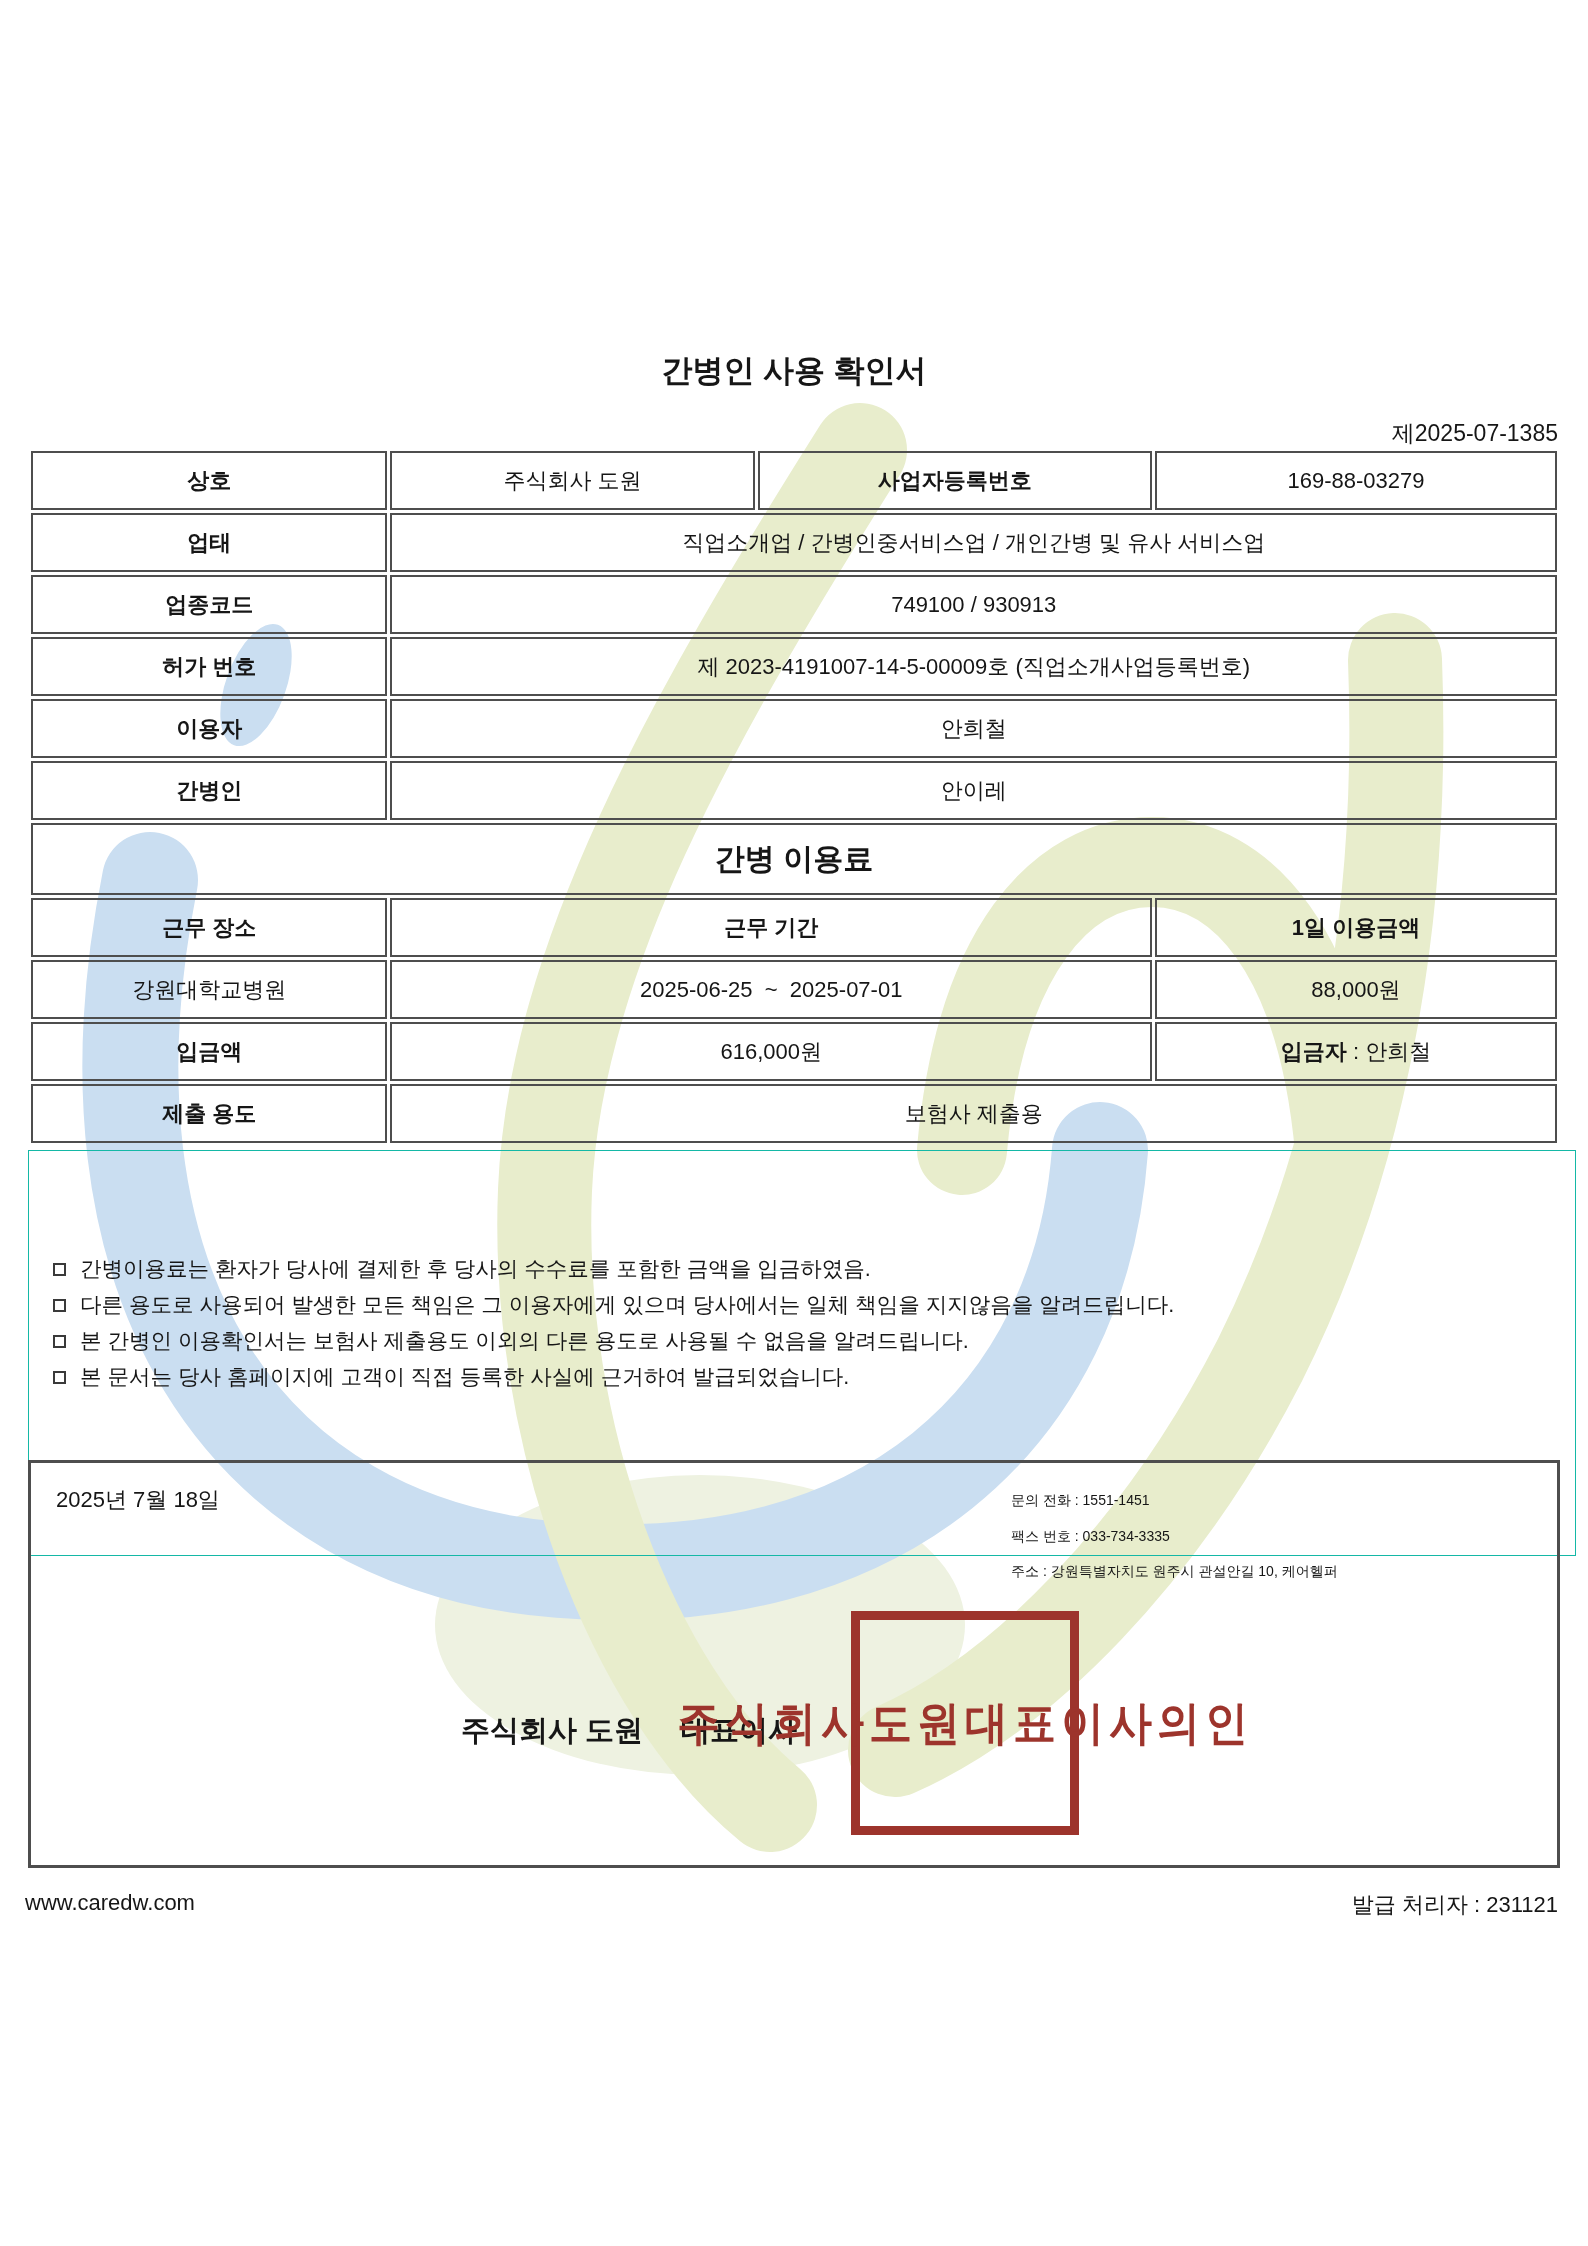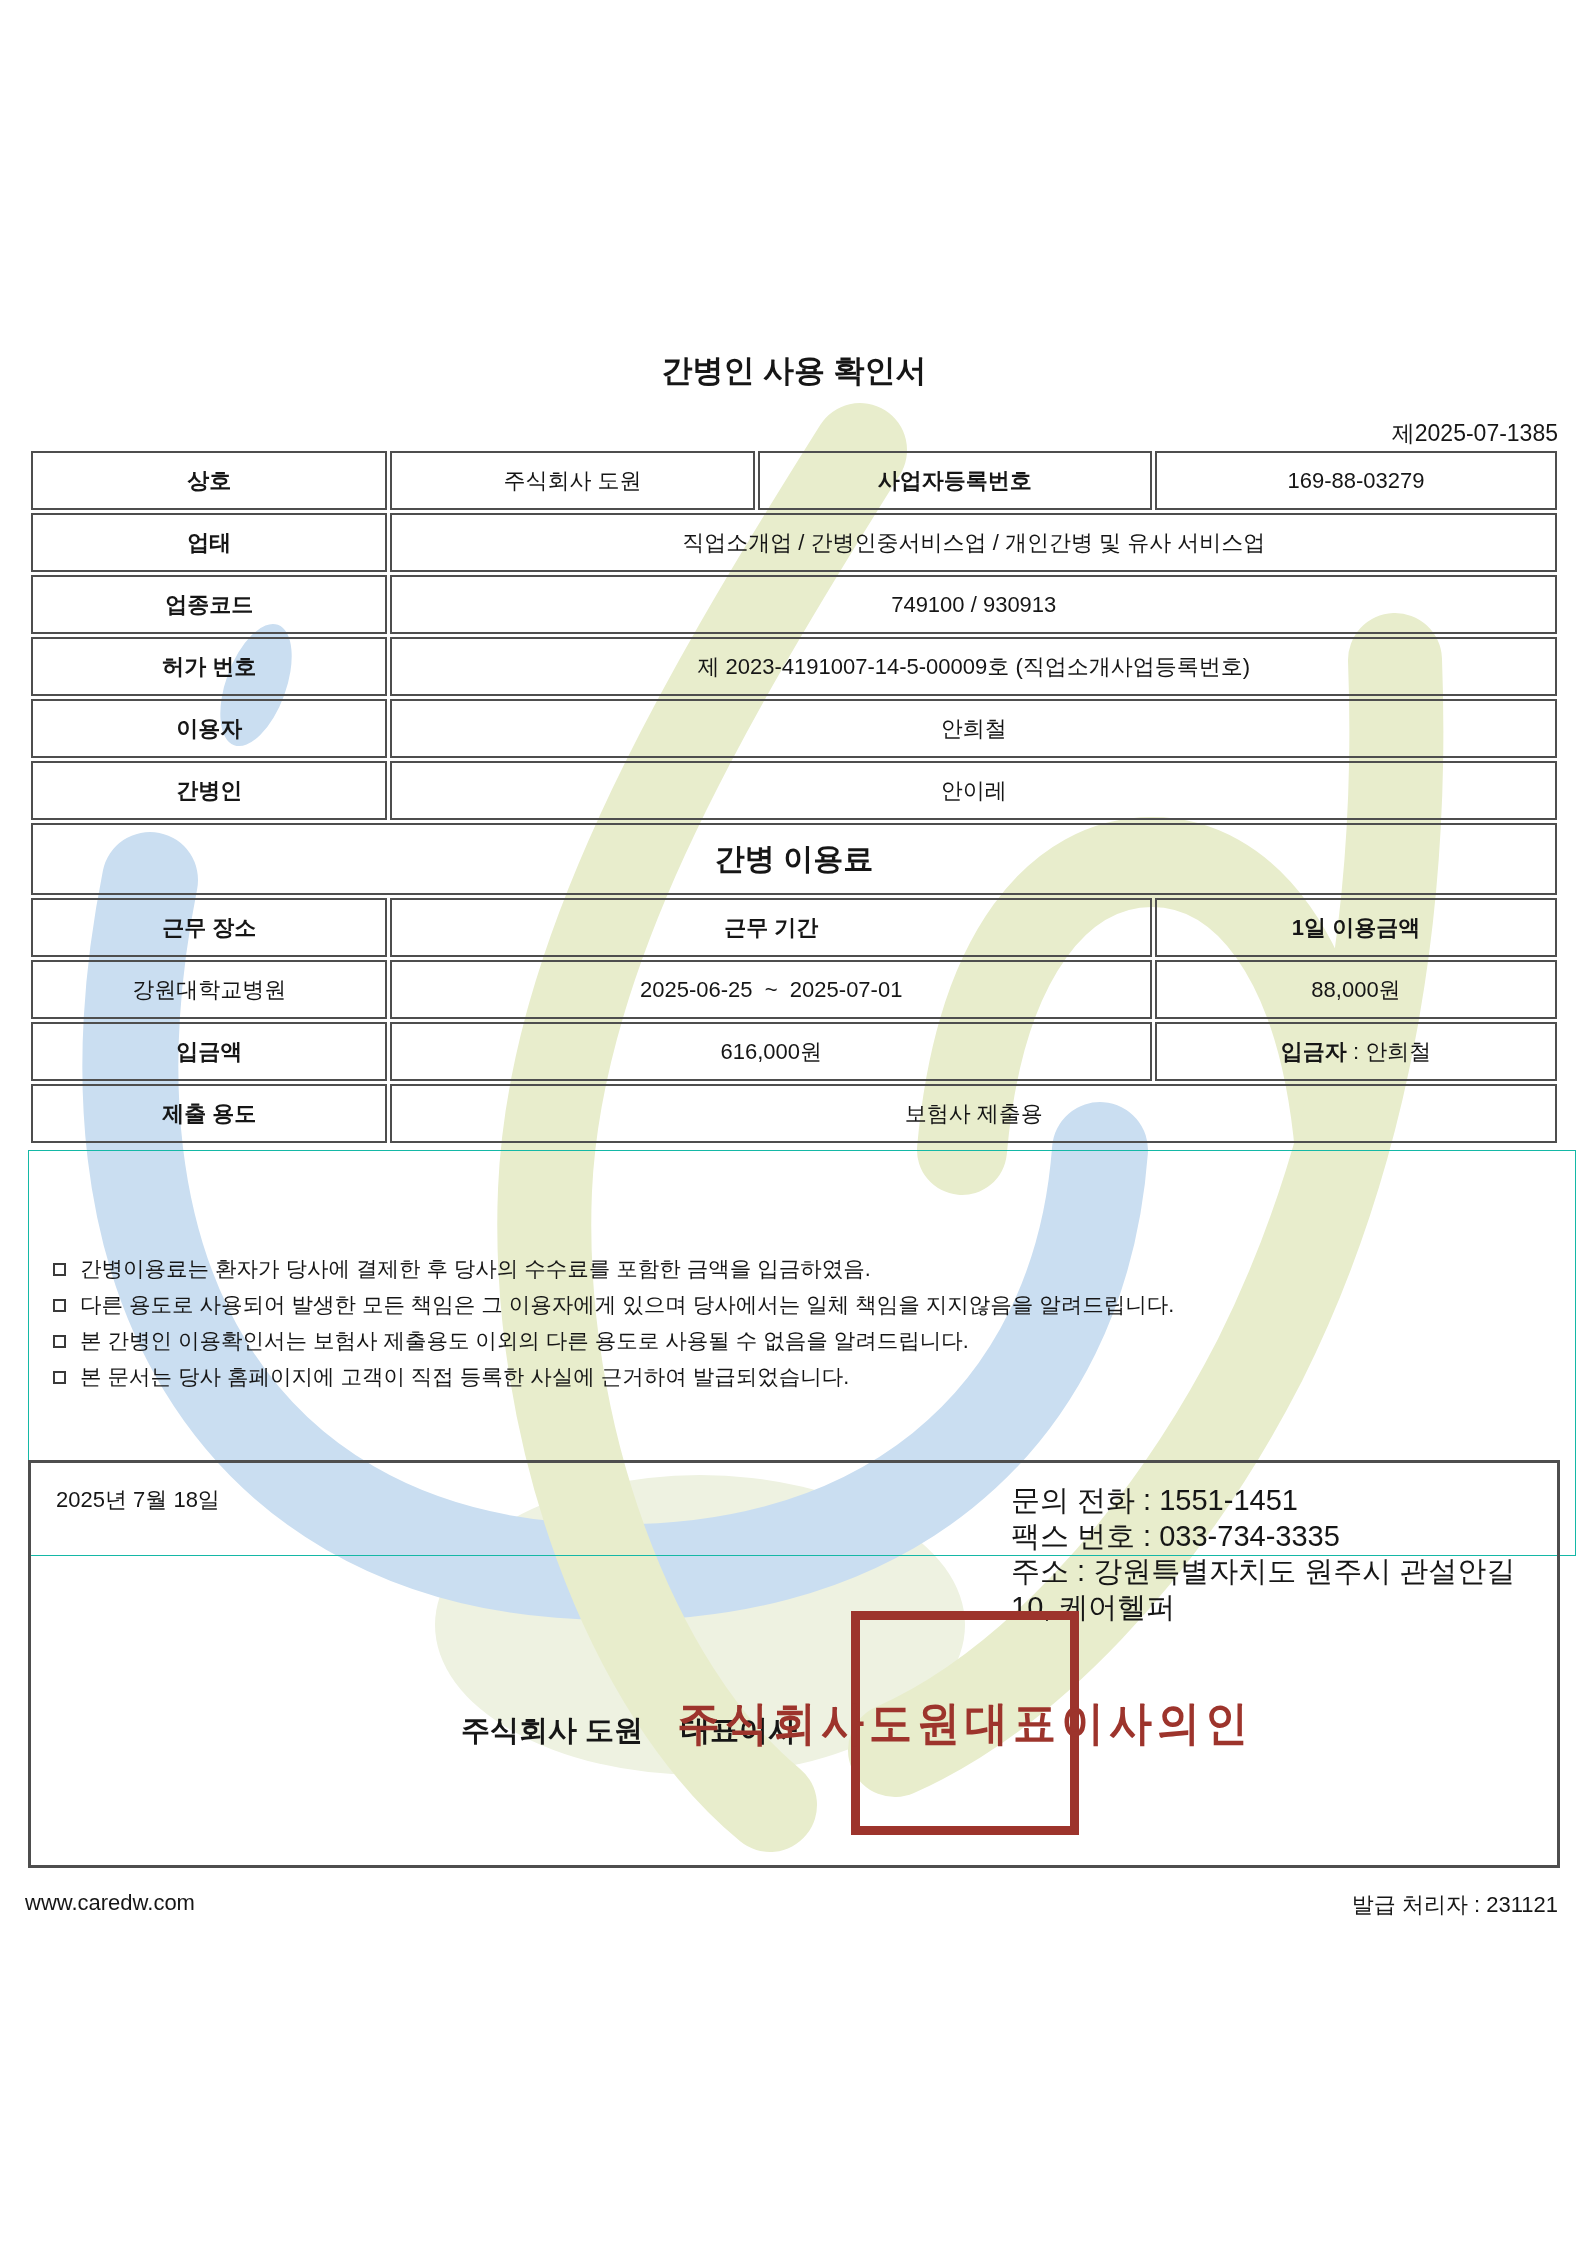--- a/index.html
+++ b/index.html
@@ -39,21 +39,21 @@
   .note{font-size:21.5px;line-height:36px;white-space:nowrap;}
   .sq{
     display:inline-block;width:9px;height:9px;border:2px solid #3a3a3a;
     margin:0 14px 2px 4px;vertical-align:middle;background:transparent;
   }
 
   .bottombox{
     left:28px;top:1460px;width:1526px;height:402px;border:3px solid #4e4e4e;
   }
   .issuedate{position:absolute;left:25px;top:22px;font-size:22px;}
-  .contact{position:absolute;left:980px;top:20px;font-size:29px;line-height:35.5px;}
+  .contact{position:absolute;left:980px;top:20px;font-size:14px;line-height:35.5px;}
   .companyline{position:absolute;left:430px;top:248px;font-size:29px;font-weight:700;white-space:nowrap;}
   .companyline .gap{display:inline-block;width:38px;}
   .stamp{
     position:absolute;left:820px;top:148px;width:210px;height:206px;
     border:9px solid #9d342c;display:flex;flex-direction:row;
     align-items:center;justify-content:center;
   }
   .stamp .sline{
     color:#9d342c;font-weight:900;font-size:43px;line-height:63px;
     letter-spacing:5px;transform:scaleY(1.08);white-space:nowrap;

